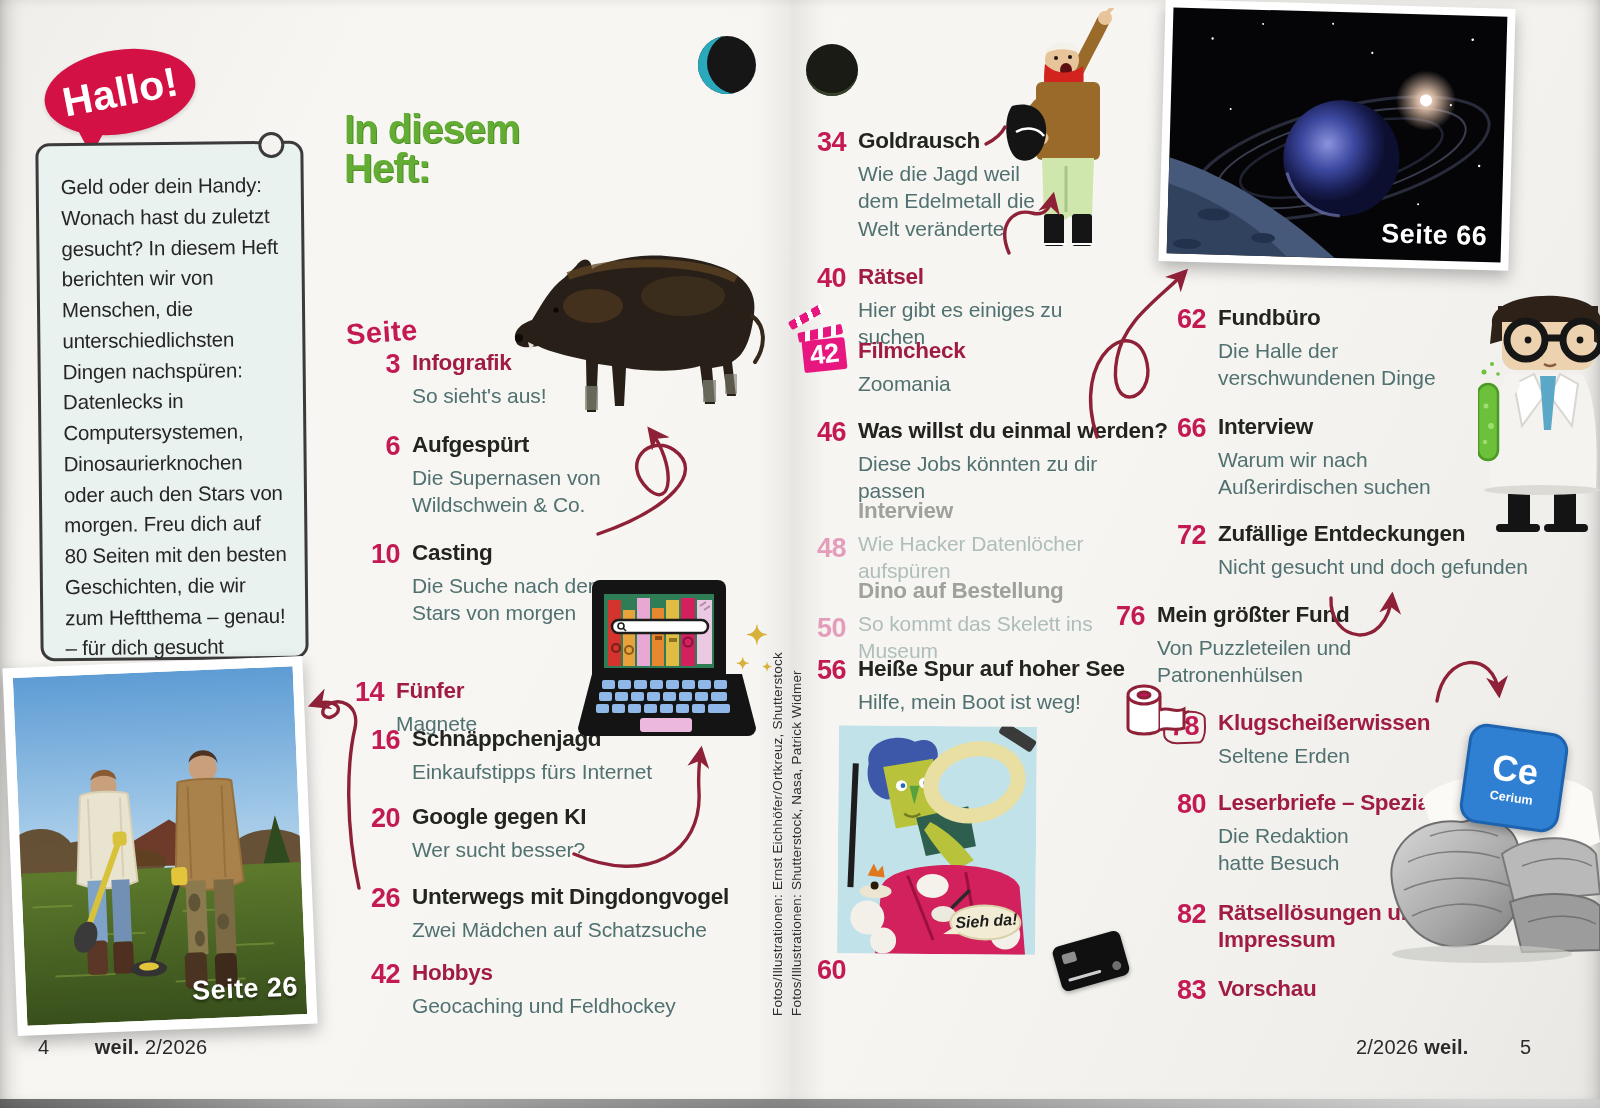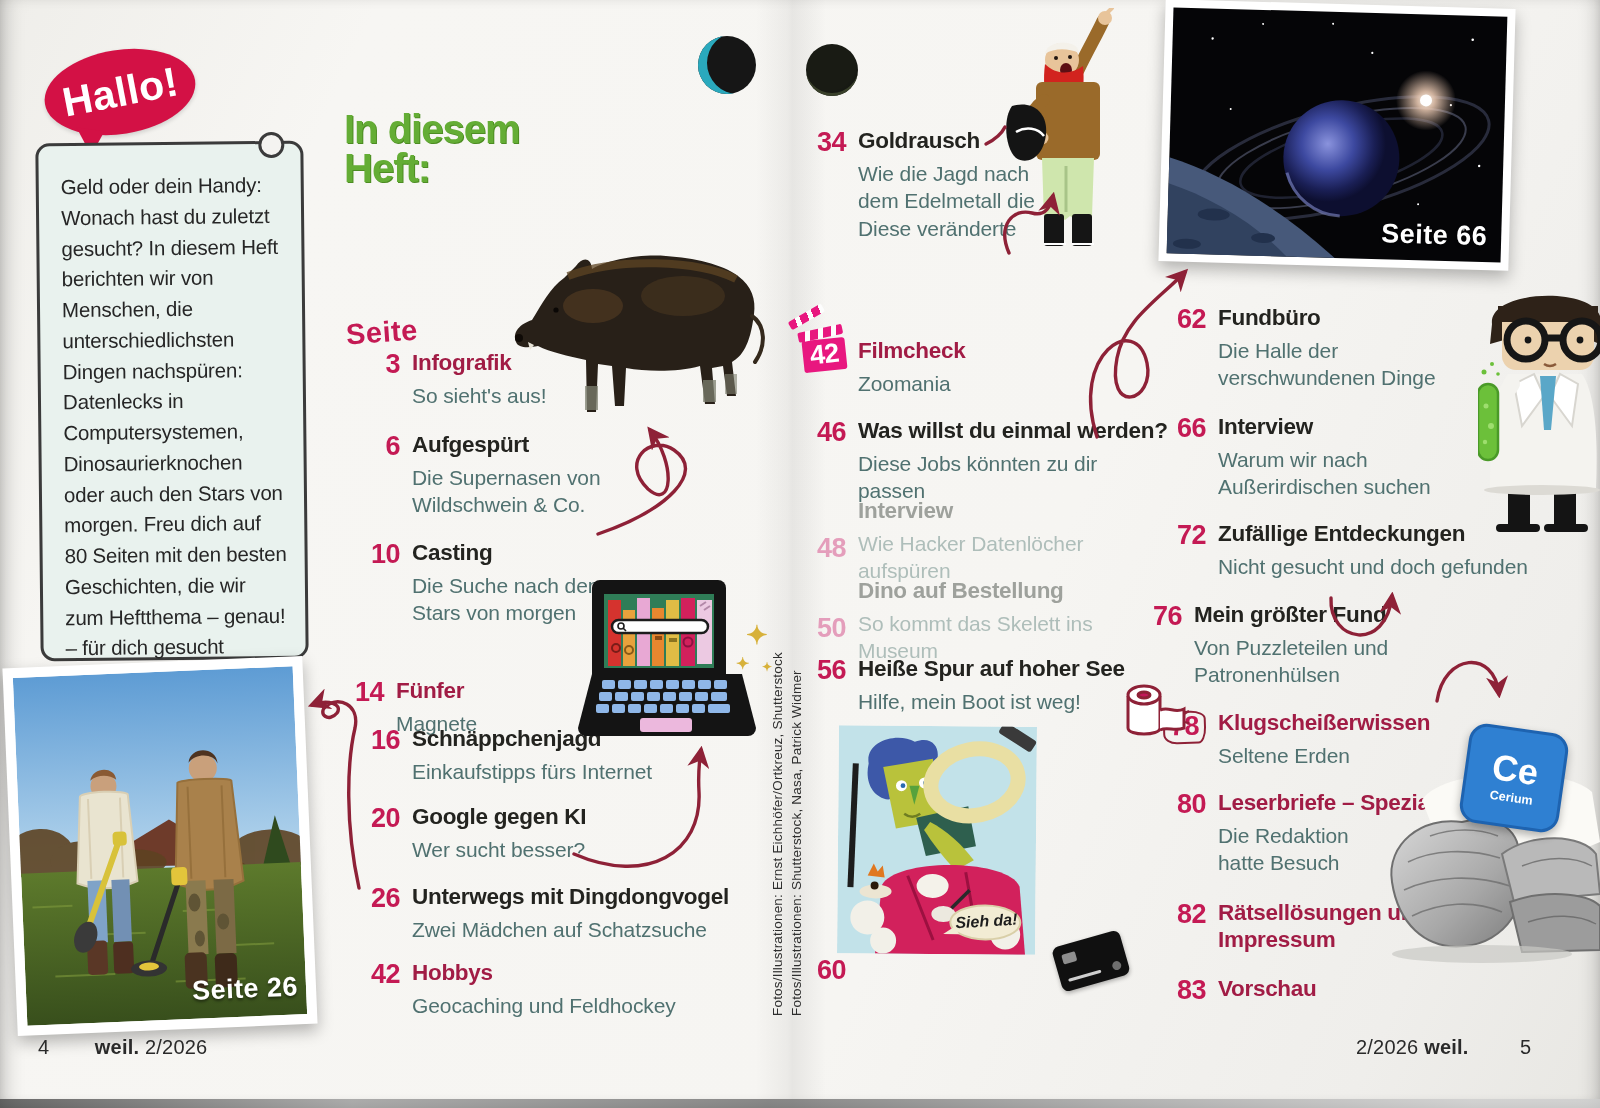--- a/index.html
+++ b/index.html
@@ -214,21 +214,28 @@
     <rect x="68" y="142" width="52" height="14" rx="3" fill="#ecb8dd"></rect>
   </svg>
   <span class="spark" style="left:746px;top:620px;font-size:26px;">✦</span>
   <span class="spark" style="left:736px;top:654px;font-size:16px;">✦</span>
   <span class="spark" style="left:762px;top:660px;font-size:12px;">✦</span>
 
   <div class="it cM" style="left:790px;top:128px;width:320px;">
     <div class="num">34</div>
     <div class="bd">
         <div class="t">Goldrausch</div>
-        <div class="s" style="width:188px">Wie die Jagd nach dem Edelmetall die Diese veränderte</div>
+        <div class="s" style="width:188px">Wie die Jagd weil dem Edelmetall die Welt veränderte</div>
+      </div>
+  </div>
+  <div class="it cM red" style="left:790px;top:264px;width:330px;">
+    <div class="num">40</div>
+    <div class="bd">
+        <div class="t">Rätsel</div>
+        <div class="s">Hier gibt es einiges zu suchen</div>
       </div>
   </div>
   <div class="it cM red" style="left:790px;top:338px;width:330px;">
     <div class="num"><span class="clap">42</span></div>
     <div class="bd">
         <div class="t">Filmcheck</div>
         <div class="s">Zoomania</div>
       </div>
   </div>
   <div class="it cM" style="left:790px;top:418px;width:360px;">
@@ -377,21 +384,21 @@
         <div class="s" style="width:250px">Warum wir nach Außerirdischen suchen</div>
       </div>
   </div>
   <div class="it cR" style="left:1148px;top:521px;width:380px;">
     <div class="num">72</div>
     <div class="bd">
         <div class="t" style="white-space:nowrap">Zufällige Entdeckungen</div>
         <div class="s" style="white-space:nowrap">Nicht gesucht und doch gefunden</div>
       </div>
   </div>
-  <div class="it cR" style="left:1124px;top:602px;width:340px;">
+  <div class="it cR" style="left:1087px;top:602px;width:340px;">
     <div class="num">76</div>
     <div class="bd">
         <div class="t">Mein größter Fund</div>
         <div class="s" style="width:214px">Von Puzzleteilen und Patronenhülsen</div>
       </div>
   </div>
   <div class="it cR red" style="left:1148px;top:710px;width:340px;">
     <div class="num"><span class="scr">78</span></div>
     <div class="bd">
         <div class="t">Klugscheißerwissen</div>

